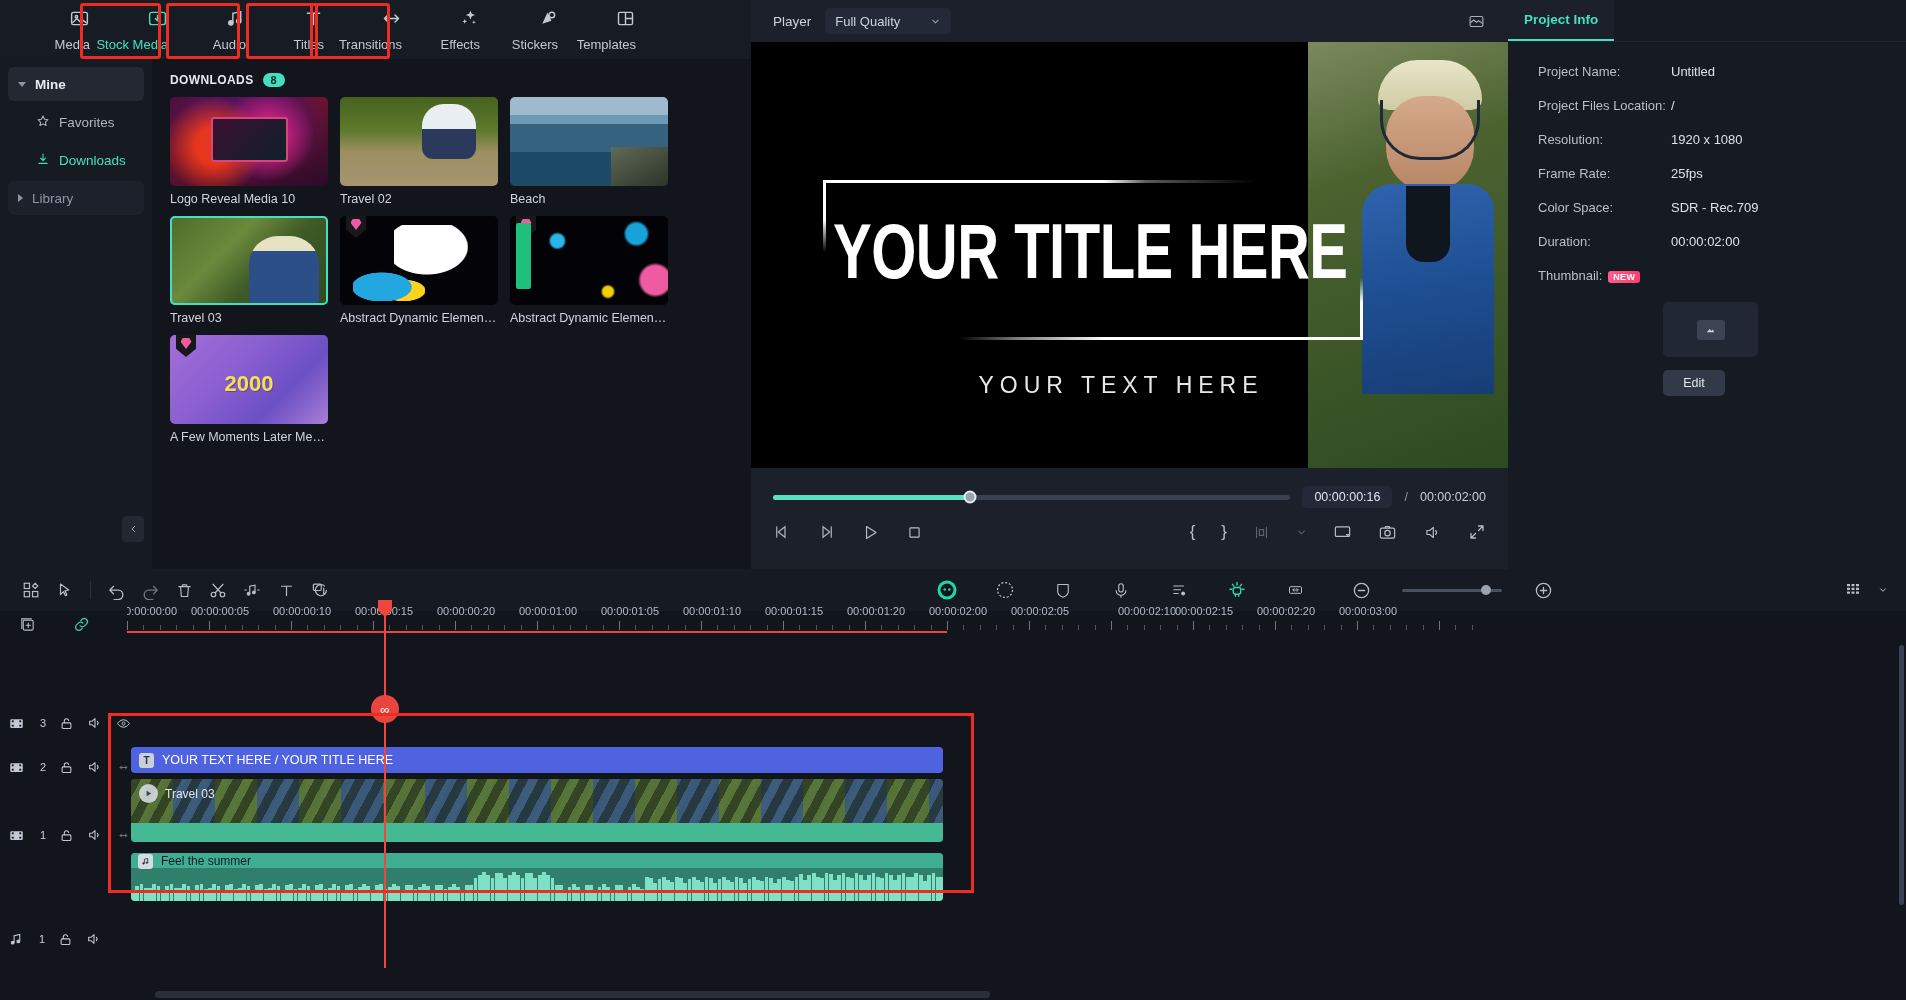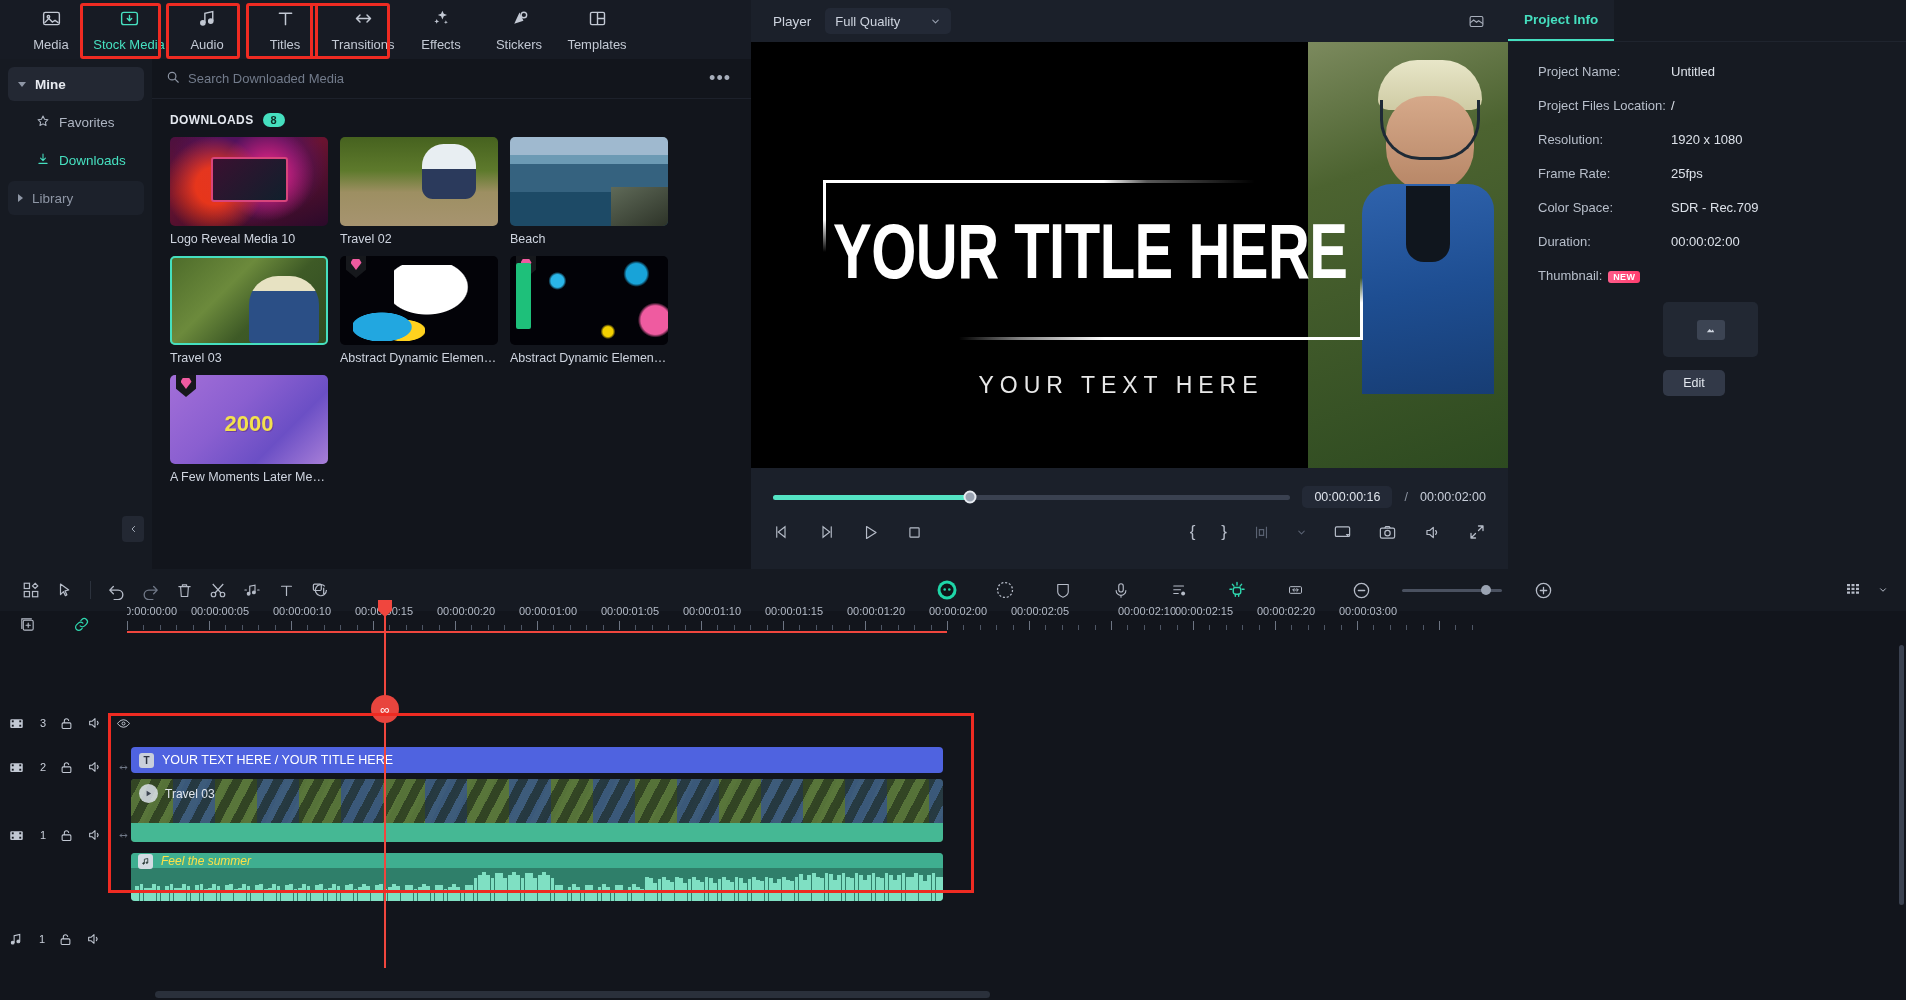--- a/index.html
+++ b/index.html
@@ -13,21 +13,21 @@
   }
   .app { position: relative; width: 1906px; height: 1000px; }
 
   
   .topnav {
     position: absolute; left: 0; top: 0; width: 751px; height: 59px;
     background: #171b24; display: flex; align-items: center; padding-left: 12px;
   }
   .nav-item {
     width: 78px; height: 53px; display: flex; flex-direction: column;
-    align-items: center; justify-content: center; gap: 7px;
+    align-items: flex-end; justify-content: center; gap: 7px;
     color: #c3c9d4; font-size: 13px; cursor: pointer; position: relative;
   }
   .nav-item.active { color: #46e0c0; }
   .nav-ico { height: 22px; display: flex; align-items: center; justify-content: center; }
   .nav-ico svg { display: block; }
 
   .hl { position: absolute; border: 3px solid #ef2b22; border-radius: 3px; pointer-events: none; }
   .hl-num {
     position: absolute; color: #ef2b22; font-size: 17px; font-weight: bold;
     font-family: "Liberation Sans", sans-serif;
@@ -300,21 +300,21 @@
   .clip-video-hatch {
     position:absolute; left:0; top:0; width:100%; height:44px;
     background: repeating-linear-gradient(118deg, rgba(20,30,18,.55) 0 9px, rgba(20,30,18,0) 9px 18px);
   }
   .clip-video-bottom { position:absolute; left:0; bottom:0; width:100%; height:19px; background:#45b894; }
   .clip-video-label { position:absolute; left:34px; top:8px; font-size:12px; color:#e2e7ee; }
   .clip-play-ico { position:absolute; left:8px; top:5px; width:19px; height:19px; border-radius:50%;
     background: rgba(220,226,234,.85); display:flex; align-items:center; justify-content:center; }
   .clip-audio { background:#2f7f6a; }
   .clip-audio-top { position:absolute; left:0; top:0; width:100%; height:15px; background:#3fae90; }
-  .clip-audio-label { position:absolute; left:30px; top:1px; font-size:12px; color:#fde047;font-style:italic; }
+  .clip-audio-label { position:absolute; left:30px; top:1px; font-size:12px; color:#0f172a; }
   .clip-audio-ico { position:absolute; left:7px; top:1px; width:15px; height:15px; border-radius:3px;
     background:#d3dbe3; color:#2a3b38; display:flex; align-items:center; justify-content:center; font-size:9px; }
   .wave { position:absolute; left:0; bottom:0; width:100%; height:34px; display:flex; align-items:flex-end; }
   .wave span { flex:1; background:#7fe0c3; margin-right:.5px; }
 
   .playhead-line { position: absolute; width: 2px; background: #f0463e; z-index: 20; }
   .playhead-tag {
     position: absolute; width: 14px; height: 17px; background: #f0463e; z-index: 21;
     clip-path: polygon(0 0, 100% 0, 100% 62%, 50% 100%, 0 62%);
   }
@@ -452,30 +452,20 @@
       <span>Library</span>
     </div>
   </div>
   <div class="collapse-btn">
     <svg width="9" height="12" viewBox="0 0 24 24" fill="none" stroke="#a7aebb" stroke-width="2.6">
       <path d="M15 5l-7 7 7 7" stroke-linecap="round" stroke-linejoin="round"></path>
     </svg>
   </div>
 
   <div class="media-panel">
-    <div class="search-bar">
-      <span>
-        <svg width="14" height="14" viewBox="0 0 24 24" fill="none" stroke="#8e96a5" stroke-width="2">
-          <circle cx="10.5" cy="10.5" r="6.5"></circle>
-            <path d="M15.5 15.5L21 21" stroke-linecap="round"></path>
-        </svg>
-      </span>
-      <input class="search-input" type="text" placeholder="Search Downloaded Media" style="">
-      <span class="dots">•••</span>
-    </div>
 
     <div class="dl-header">
       <span class="dl-title">DOWNLOADS</span>
       <span class="dl-count">8</span>
     </div>
 
     <div class="grid">
       <div class="card">
         <div class="thumb t-logo"></div>
         <div class="card-label">Logo Reveal Media 10</div>

